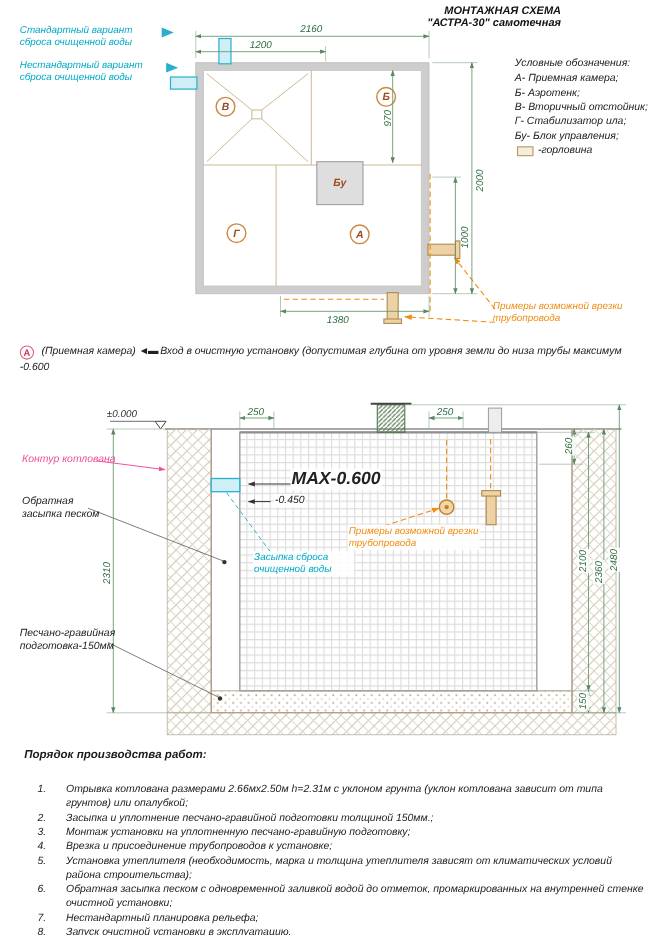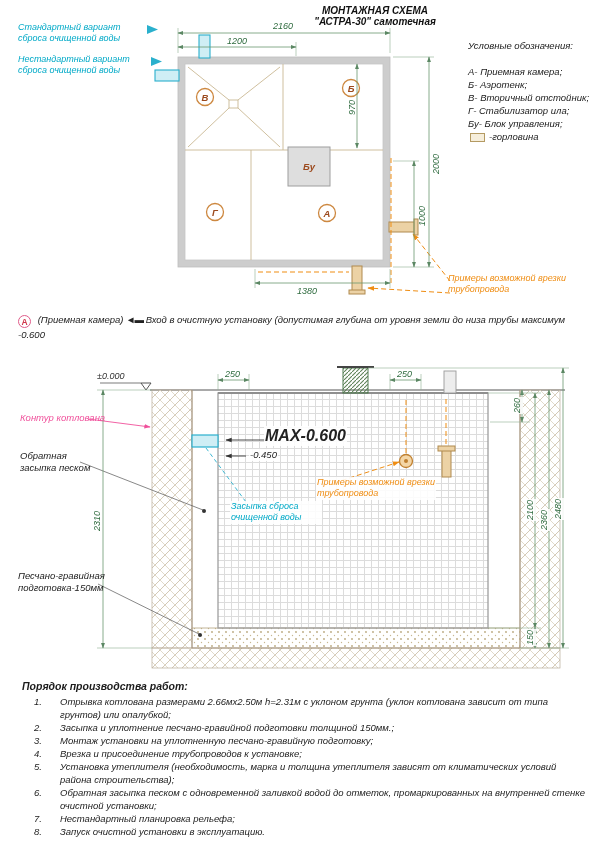--- a/index.html
+++ b/index.html
@@ -9,27 +9,27 @@
   svg.lines{position:absolute;left:0;top:0}
   .t{position:absolute;font-style:italic;font-size:9.5px;line-height:1.25;color:#222;white-space:nowrap}
   .wrap{white-space:normal}
   .cyan{color:#00a9c7}
   .orange{color:#ef8d13}
   .mag{color:#f0509b}
   .dim{color:#2f6b3f;font-size:9px}
   .rot{transform:rotate(-90deg);transform-origin:0 0}
   .bgw{background:rgba(255,255,255,.88);padding:0 1px}
   .lbl{width:12px;text-align:center;font-weight:bold;color:#9c4a1e;font-size:9.5px}
-  .title{position:absolute;left:240px;top:5px;width:270px;text-align:center;font-style:italic;font-weight:bold;font-size:10px;color:#111}
+  .title{position:absolute;left:240px;top:5px;width:270px;text-align:right;font-style:italic;font-weight:bold;font-size:10px;color:#111}
   .note{position:absolute;left:18px;width:570px;font-style:italic;font-size:9.5px;line-height:14px;color:#222;white-space:normal}
   .nmark{display:inline-block;width:13px;height:13px;border:1px solid #e05c8a;border-radius:50%;text-align:center;line-height:12px;font-size:8.5px;font-weight:bold;color:#d0364a;font-style:normal;margin-right:4px;vertical-align:-2px}
   .narrow{font-style:normal;letter-spacing:-1px}
   .legend-sq{position:absolute;left:470px;top:133px;width:15px;height:9px;border:1px solid #b49a62;background:#f6eedb}
   .work{position:absolute;left:22px;top:680px;width:564px;font-style:italic;color:#1c1c1c}
-  .work .wtitle{font-weight:bold;font-size:10.5px;margin-bottom:3px}
+  .work .wtitle{font-weight:bold;font-size:10.5px;margin-bottom:19px}
   .wi{display:flex;font-size:9.5px;line-height:13px;margin-left:12px}
   .wn{flex:none;width:26px}
   .wt{flex:1}
 </style>
 </head>
 <body>
 
 <div class="page">
 
   <svg class="lines" width="600" height="850" viewBox="0 0 600 850">
@@ -201,21 +201,21 @@
   </svg>
 
   <div class="title">
     <div>МОНТАЖНАЯ СХЕМА</div>
     <div>"АСТРА-30" самотечная</div>
   </div>
 
   <span class="t cyan wrap" style="left:18px;top:22px;width:130px;font-size:9px">Стандартный вариант сброса очищенной воды</span>
   <span class="t cyan wrap" style="left:18px;top:54px;width:142px;font-size:9px">Нестандартный вариант сброса очищенной воды</span>
 
-  <span class="t" style="left:468px;top:40px">Условные обозначения:</span>
+  <span class="t" style="left:468px;top:52px">Условные обозначения:</span>
   <span class="t" style="left:468px;top:66px">А- Приемная камера;</span>
   <span class="t" style="left:468px;top:79px">Б- Аэротенк;</span>
   <span class="t" style="left:468px;top:92px">В- Вторичный отстойник;</span>
   <span class="t" style="left:468px;top:105px">Г- Стабилизатор ила;</span>
   <span class="t" style="left:468px;top:118px">Бу- Блок управления;</span>
   <span class="legend-sq"></span>
   <span class="t" style="left:489px;top:131px">-горловина</span>
 
   <span class="t lbl" style="left:199px;top:92px">В</span>
   <span class="t lbl" style="left:345px;top:83px">Б</span>

